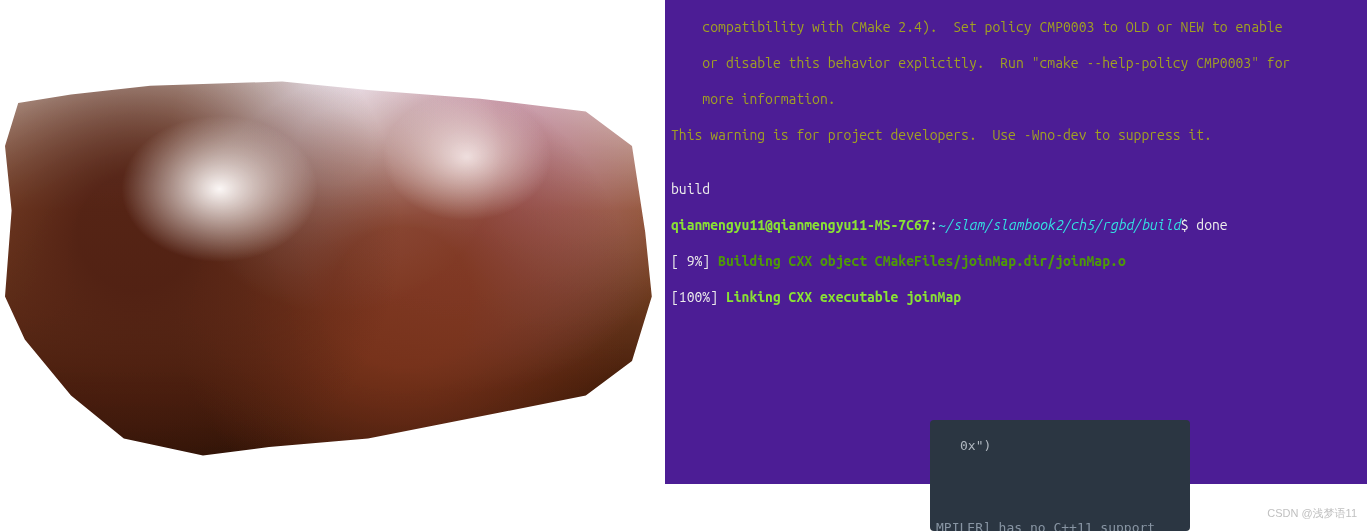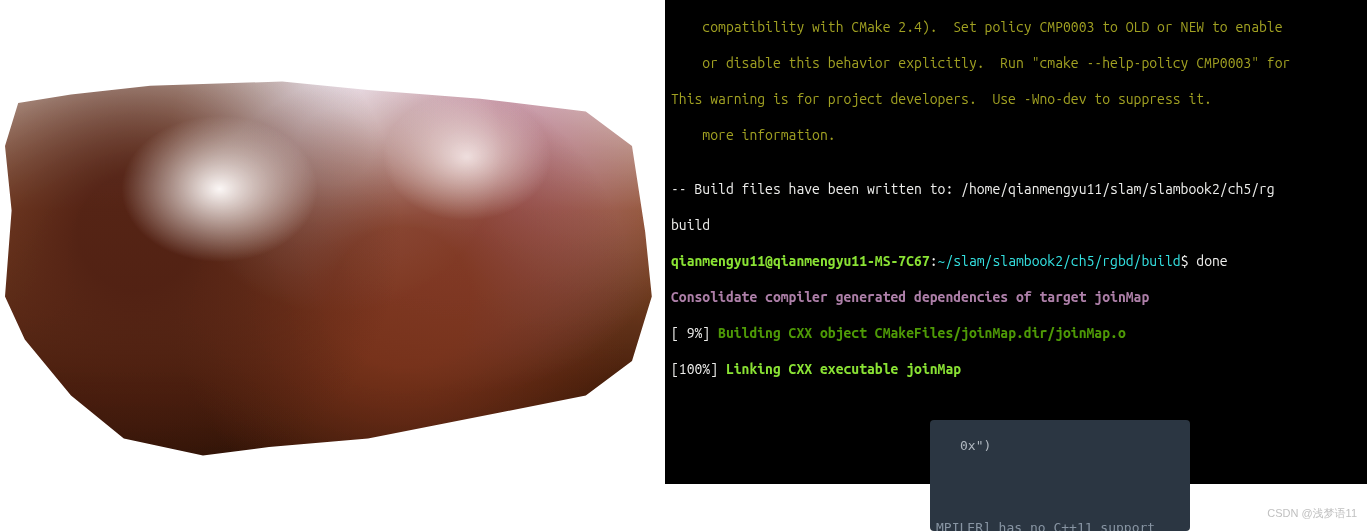--- a/index.html
+++ b/index.html
@@ -52,33 +52,33 @@
     width:30%; height:35%;
     background: radial-gradient(ellipse at center, rgba(255,255,255,0.7), transparent 60%);
   }
 
   .terminal {
     position: absolute;
     left: 665px;
     top: 0;
     width: 702px;
     height: 484px;
-    background: #000000;
+    background: #4c1d95;
     color: #ffffff;
     font-size: 14px;
     line-height: 18px;
     padding: 0 0 0 6px;
     white-space: pre;
     overflow: hidden;
   }
   .terminal .line { display: block; }
   .c-olive { color: #a1a122; }
   .c-white { color: #eeeeec; }
   .c-bgreen { color: #4e9a06; font-weight: bold; }
-  .c-teal  { color: #34e2e2; }
+  .c-teal  { color: #34e2e2; font-style: italic; }
   .c-mag   { color: #ad7fa8; font-weight: bold; }
   .c-lime  { color: #8ae234; font-weight: bold; margin-top: 23px; }
   .c-pct   { color: #eeeeec; }
 
   .code-bg {
     position: absolute;
     left: 930px;
     top: 420px;
     width: 260px;
     height: 111px;
@@ -104,27 +104,25 @@
 </head>
 <body>
 
 <div class="left-image">
   <div class="point-cloud"></div>
 </div>
 
 <div class="terminal">
 <span class="line c-olive">    compatibility with CMake 2.4).  Set policy CMP0003 to OLD or NEW to enable</span>
 <span class="line c-olive">    or disable this behavior explicitly.  Run "cmake --help-policy CMP0003" for</span>
+<span class="line c-olive">    more information.</span>
 <span class="line c-olive">This warning is for project developers.  Use -Wno-dev to suppress it.</span>
-<span class="line c-olive">    more information.</span>
 <span class="line"></span>
-<span class="line c-white">-- Build files have been written to: /home/qianmengyu11/slam/slambook2/ch5/rg</span>
 <span class="line c-white">build</span>
 <span class="line"><span class="c-lime">qianmengyu11@qianmengyu11-MS-7C67</span><span class="c-white">:</span><span class="c-teal">~/slam/slambook2/ch5/rgbd/build</span><span class="c-white">$ </span><span class="c-white">done</span></span>
-<span class="line c-mag">Consolidate compiler generated dependencies of target joinMap</span>
 <span class="line"><span class="c-pct">[ 9%] </span><span class="c-bgreen">Building CXX object CMakeFiles/joinMap.dir/joinMap.o</span></span>
 <span class="line"><span class="c-pct">[100%] </span><span class="c-lime">Linking CXX executable joinMap</span></span>
 
 
 
 
 
 
 
 

